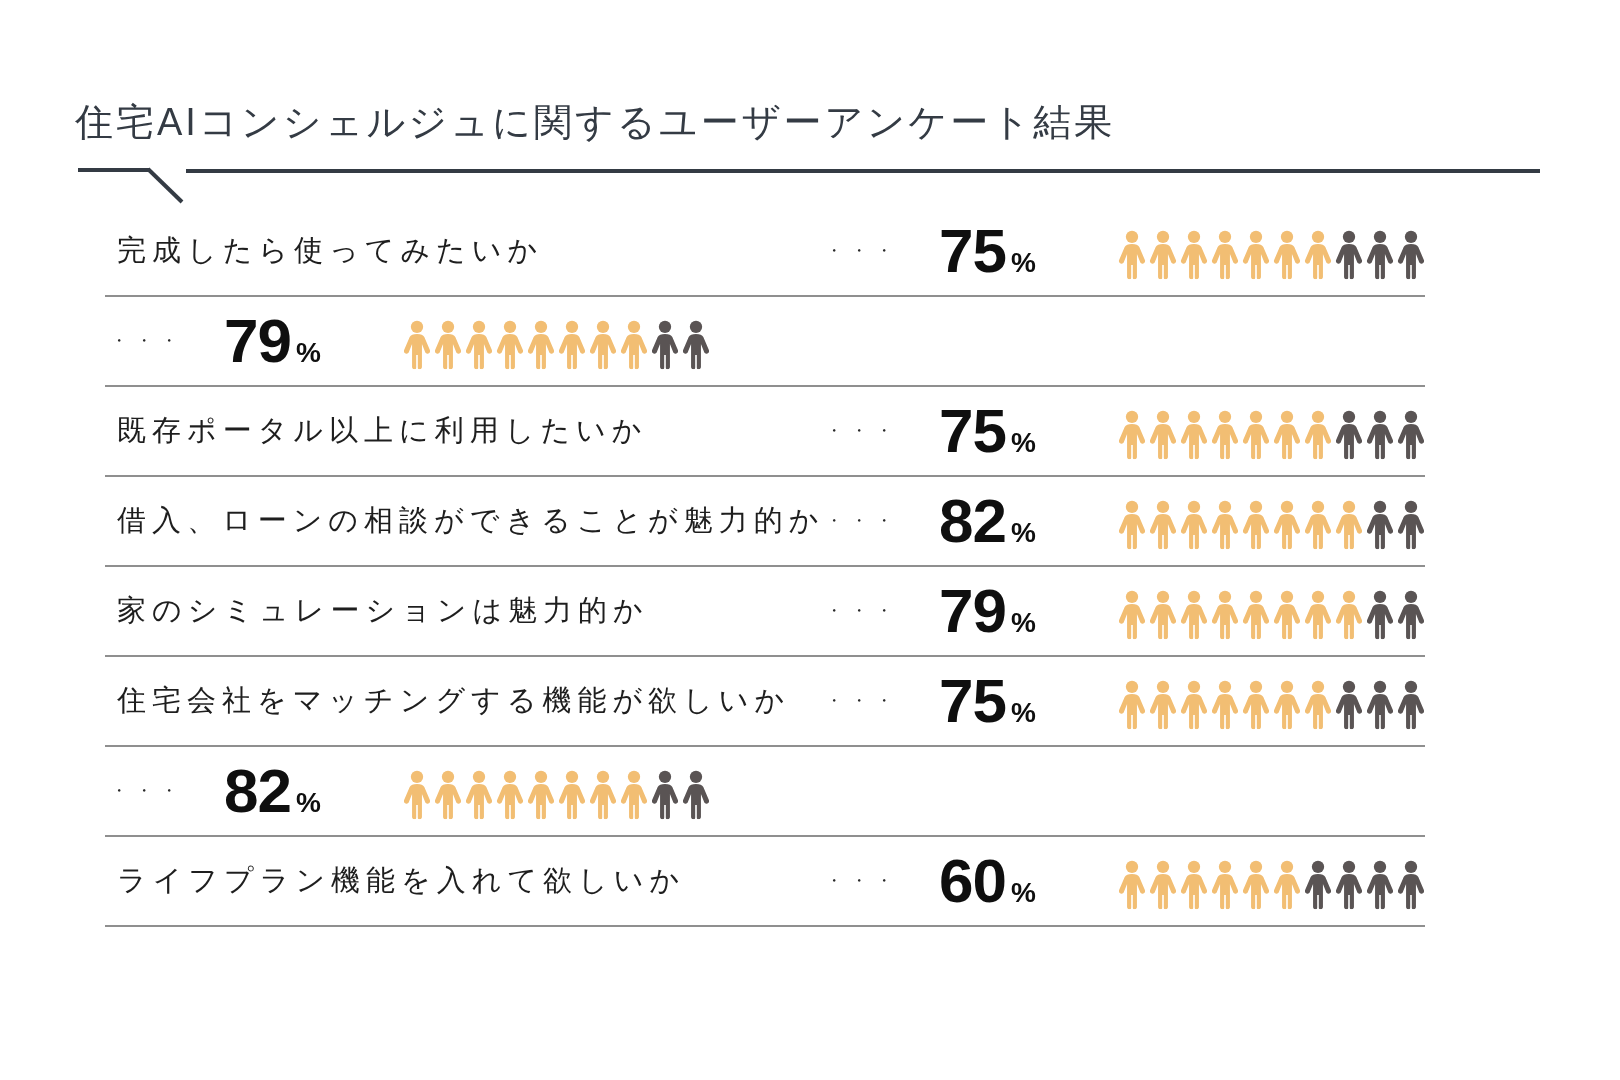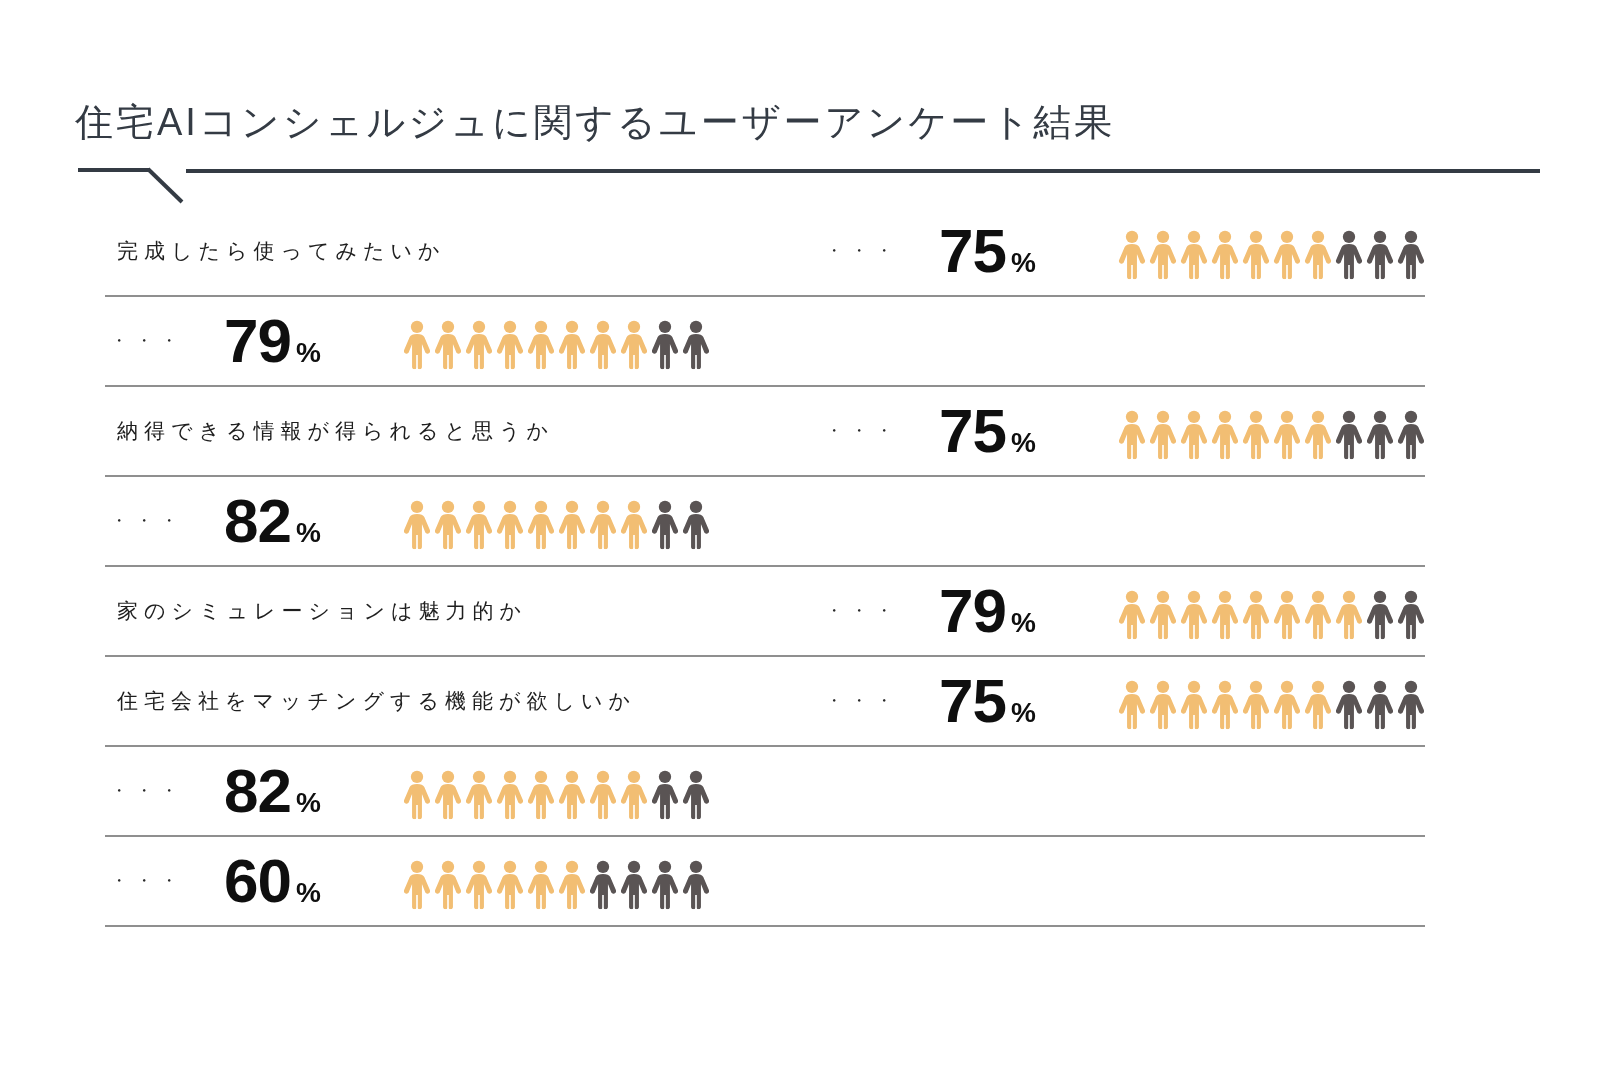--- a/index.html
+++ b/index.html
@@ -22,21 +22,21 @@
   }
   .underline-svg{position:absolute;left:0px;top:62px;display:block;}
 
   .rows{position:absolute;left:105px;top:207px;width:1320px;}
   .survey-row{
     display:flex;align-items:center;height:90px;
     border-bottom:2px solid var(--separator-gray);
   }
   .q{
     flex:0 0 715px;padding-left:12px;
-    font-size:21px;letter-spacing:6px;color:var(--text-dark);
+    font-size:29px;letter-spacing:6px;color:var(--text-dark);
     white-space:nowrap;overflow:hidden;
   }
   .dots{
     flex:0 0 75px;text-align:center;
     font-size:16px;letter-spacing:9px;color:#2A2A2A;
     padding-left:6px;
   }
   .pct{
     flex:0 0 200px;display:flex;align-items:baseline;
     padding-left:38px;
@@ -175,21 +175,21 @@
         <svg viewBox="0 0 34 56" class="person unfilled">
           <use href="#person-symbol"></use>
         </svg>
         <svg viewBox="0 0 34 56" class="person unfilled">
           <use href="#person-symbol"></use>
         </svg>
       </div>
   </section>
 
   <section class="survey-row">
-    <div class="q">納得できる情報が得られると思うか</div>
+    <div class="q">既存ポータル以上に利用したいか</div>
     <div class="dots">・・・</div>
     <div class="pct">
       <span class="pct-num">75</span>
       <span class="pct-unit">%</span>
     </div>
     <div class="icons">
         <svg viewBox="0 0 34 56" class="person filled">
           <use href="#person-symbol"></use>
         </svg>
         <svg viewBox="0 0 34 56" class="person filled">
@@ -216,20 +216,21 @@
         <svg viewBox="0 0 34 56" class="person unfilled">
           <use href="#person-symbol"></use>
         </svg>
         <svg viewBox="0 0 34 56" class="person unfilled">
           <use href="#person-symbol"></use>
         </svg>
       </div>
   </section>
 
   <section class="survey-row">
+    <div class="q">借入、ローンの相談ができることが魅力的か</div>
     <div class="dots">・・・</div>
     <div class="pct">
       <span class="pct-num">82</span>
       <span class="pct-unit">%</span>
     </div>
     <div class="icons">
         <svg viewBox="0 0 34 56" class="person filled">
           <use href="#person-symbol"></use>
         </svg>
         <svg viewBox="0 0 34 56" class="person filled">
@@ -378,20 +379,21 @@
         <svg viewBox="0 0 34 56" class="person unfilled">
           <use href="#person-symbol"></use>
         </svg>
         <svg viewBox="0 0 34 56" class="person unfilled">
           <use href="#person-symbol"></use>
         </svg>
       </div>
   </section>
 
   <section class="survey-row">
+    <div class="q">ライフプラン機能を入れて欲しいか</div>
     <div class="dots">・・・</div>
     <div class="pct">
       <span class="pct-num">60</span>
       <span class="pct-unit">%</span>
     </div>
     <div class="icons">
         <svg viewBox="0 0 34 56" class="person filled">
           <use href="#person-symbol"></use>
         </svg>
         <svg viewBox="0 0 34 56" class="person filled">

